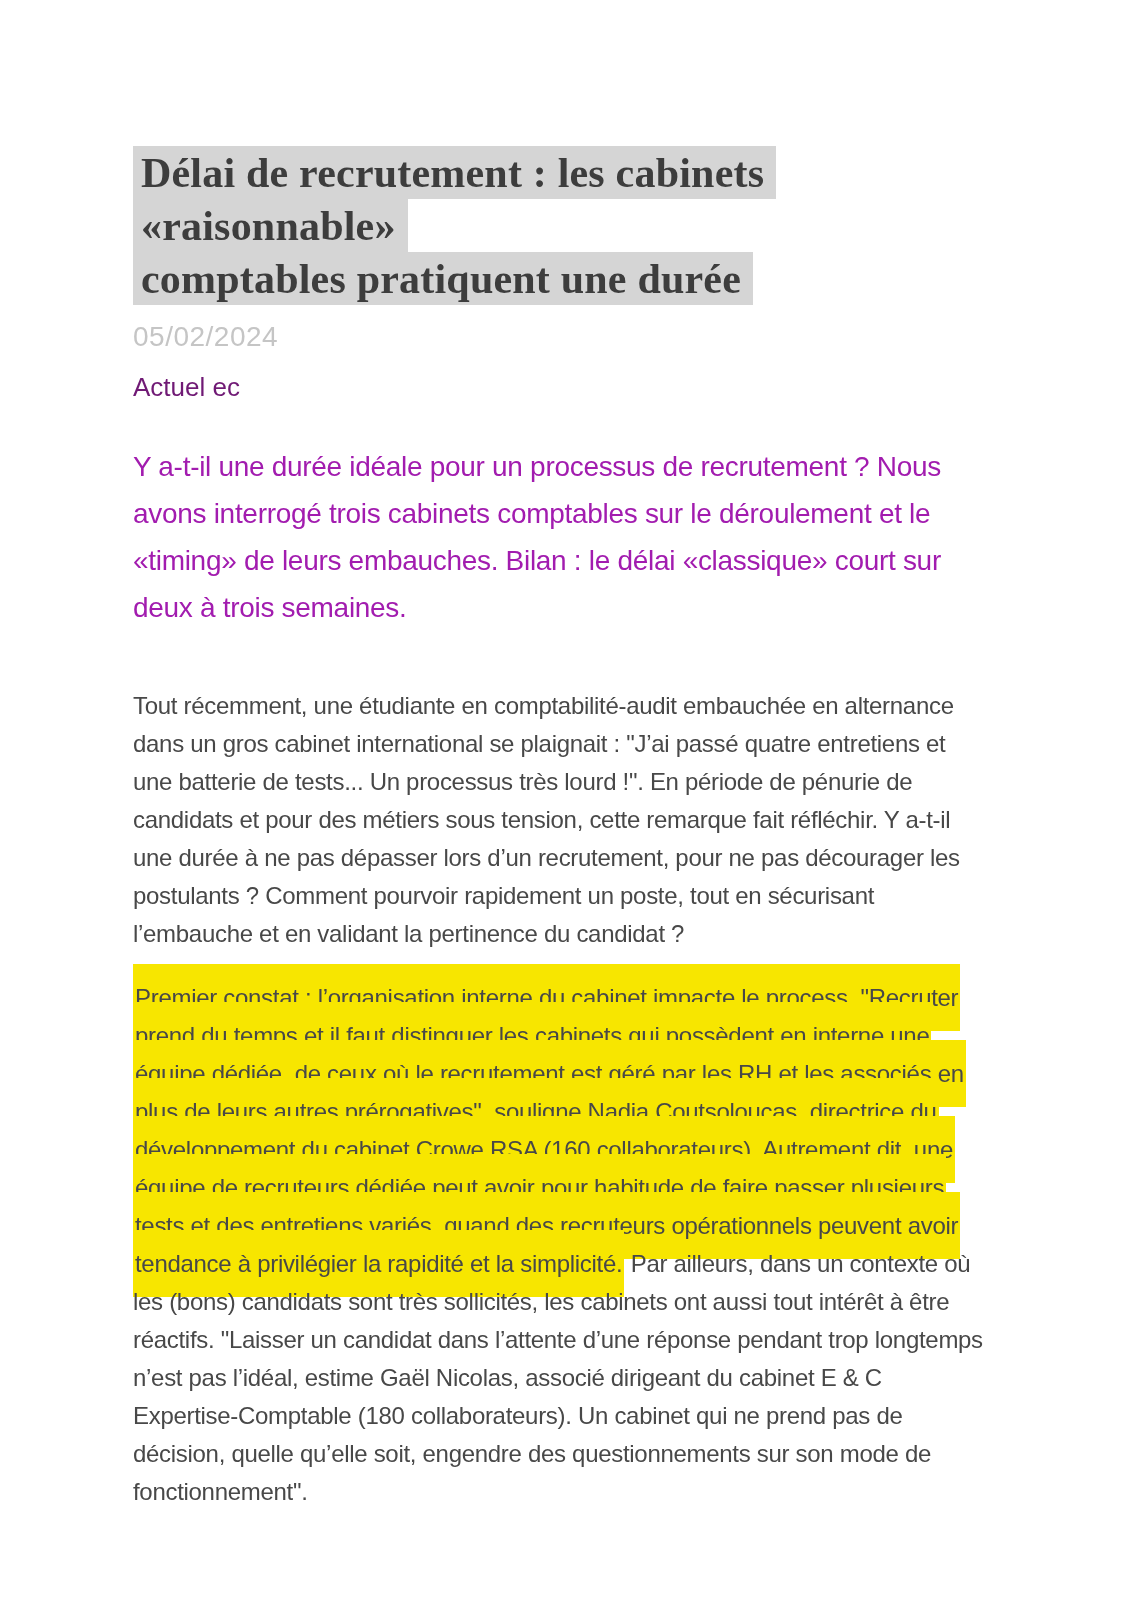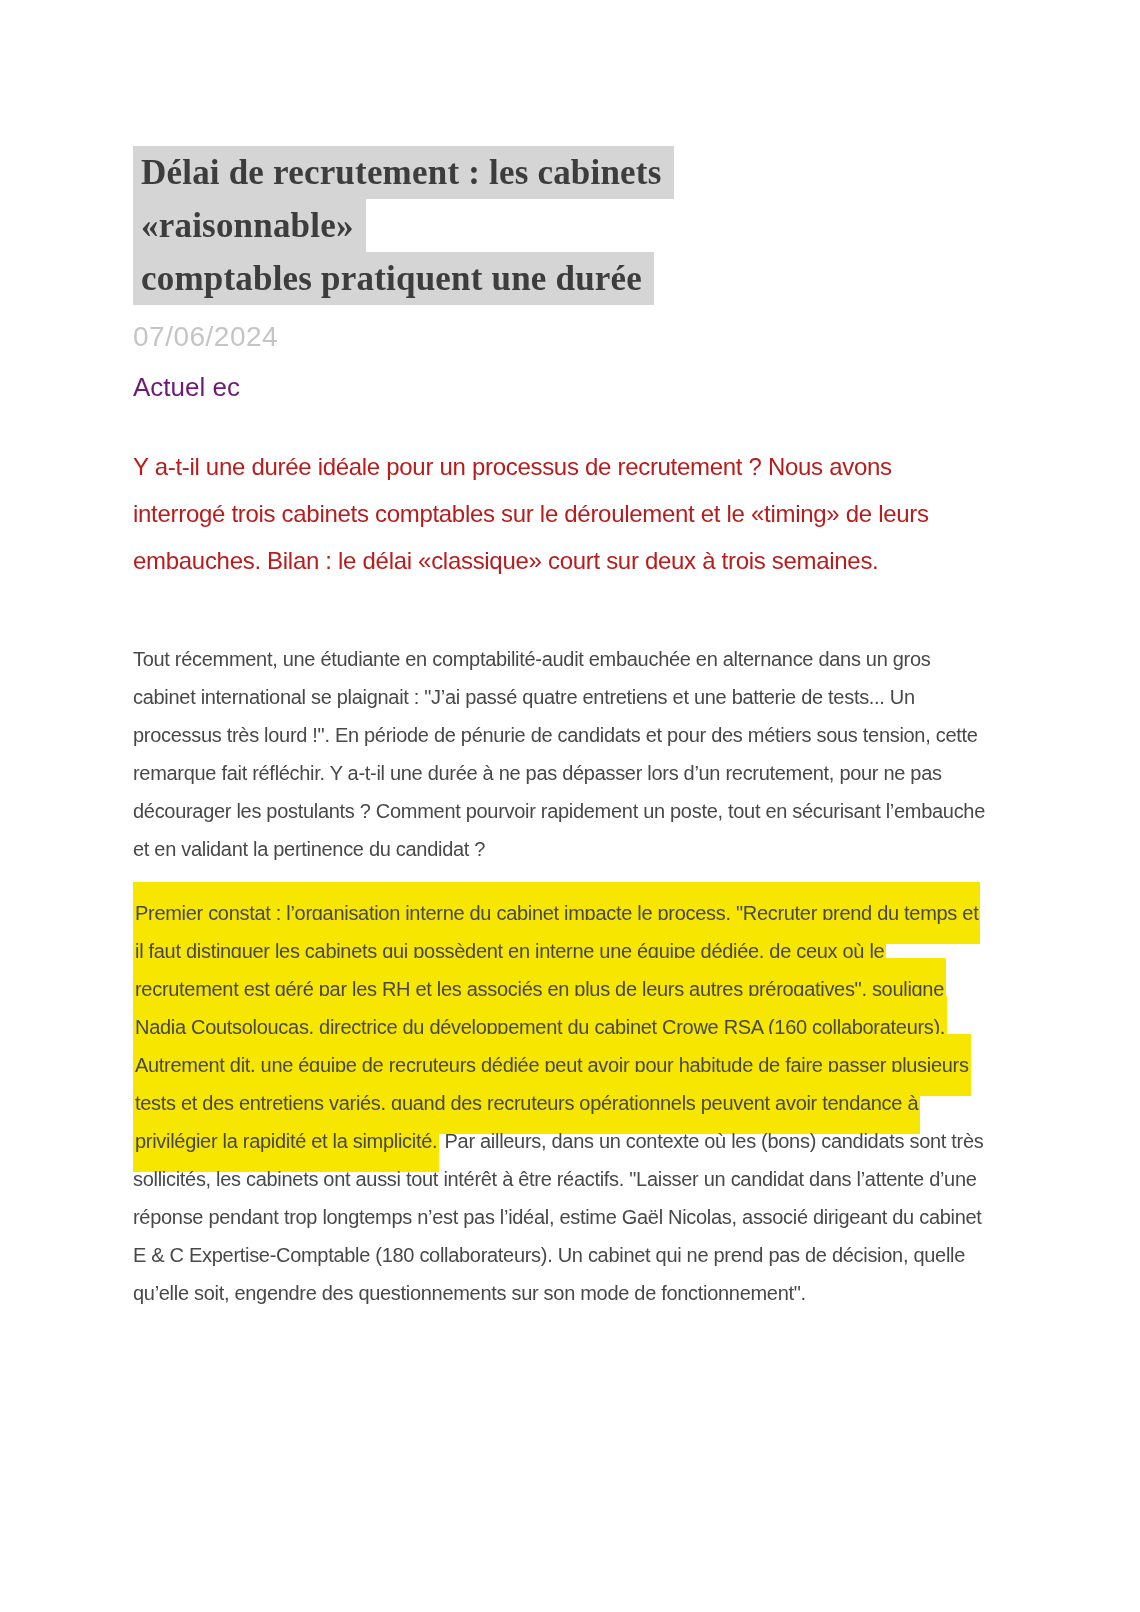--- a/index.html
+++ b/index.html
@@ -16,21 +16,21 @@
     font-family: "Liberation Sans", "DejaVu Sans", sans-serif;
   }
   .inner {
     padding: 146px 150px 0 133px;
   }
   
   h1.article-title {
     margin: 0;
     font-family: "Liberation Serif", "DejaVu Serif", serif;
     font-weight: 700;
-    font-size: 35px;
+    font-size: 42px;
     line-height: 40px;
     color: #3d3d3d;
     letter-spacing: 0.2px;
   }
   .title-line {
     display: table;
     background: #d5d5d5;
     padding: 7px 12px 6px 8px;
     white-space: nowrap;
   }
@@ -44,29 +44,29 @@
   }
   .article-source {
     margin-top: 18px;
     font-size: 26px;
     line-height: 32px;
     color: #701a75;
   }
   
   p.lead {
     margin: 40px 0 12px 0;
-    font-size: 24px;
+    font-size: 28px;
     line-height: 47px;
-    color: #b91c1c;
+    color: #a21caf;
     letter-spacing: -0.3px;
   }
   
   p.body {
     margin: 26px 0 0 0;
-    font-size: 20px;
+    font-size: 24px;
     line-height: 38px;
     color: #484848;
     letter-spacing: -0.3px;
   }
   p.body.first {
     margin-top: 56px;
   }
   .hl {
     background: #f7e600;
     padding: 20px 2px;
@@ -79,21 +79,21 @@
 
 <div class="page">
   <div class="inner">
 
     <h1 class="article-title">
       <span class="title-line">Délai de recrutement : les cabinets</span>
       <span class="title-line">«raisonnable»</span>
       <span class="title-line">comptables pratiquent une durée</span>
     </h1>
 
-    <div class="article-date">07/06/2024</div>
+    <div class="article-date">05/02/2024</div>
 
     <div class="article-source">Actuel ec</div>
 
     <p class="lead">Y a-t-il une durée idéale pour un processus de recrutement ? Nous avons interrogé trois cabinets comptables sur le déroulement et le «timing» de leurs embauches. Bilan : le délai «classique» court sur deux à trois semaines.</p>
 
     <p class="body first">Tout récemment, une étudiante en comptabilité-audit embauchée en alternance dans un gros cabinet international se plaignait : "J’ai passé quatre entretiens et une batterie de tests... Un processus très lourd !". En période de pénurie de candidats et pour des métiers sous tension, cette remarque fait réfléchir. Y a-t-il une durée à ne pas dépasser lors d’un recrutement, pour ne pas décourager les postulants ? Comment pourvoir rapidement un poste, tout en sécurisant l’embauche et en validant la pertinence du candidat ?</p>
 
     <p class="body"><span class="hl">Premier constat : l’organisation interne du cabinet impacte le process. "Recruter prend du temps et il faut distinguer les cabinets qui possèdent en interne une équipe dédiée, de ceux où le recrutement est géré par les RH et les associés en plus de leurs autres prérogatives", souligne Nadia Coutsoloucas, directrice du développement du cabinet Crowe RSA (160 collaborateurs). Autrement dit, une équipe de recruteurs dédiée peut avoir pour habitude de faire passer plusieurs tests et des entretiens variés, quand des recruteurs opérationnels peuvent avoir tendance à privilégier la rapidité et la simplicité.</span><span> Par ailleurs, dans un contexte où les (bons) candidats sont très sollicités, les cabinets ont aussi tout intérêt à être réactifs. "Laisser un candidat dans l’attente d’une réponse pendant trop longtemps n’est pas l’idéal, estime Gaël Nicolas, associé dirigeant du cabinet E &amp; C Expertise-Comptable (180 collaborateurs). Un cabinet qui ne prend pas de décision, quelle qu’elle soit, engendre des questionnements sur son mode de fonctionnement".</span></p>
 
   </div>

